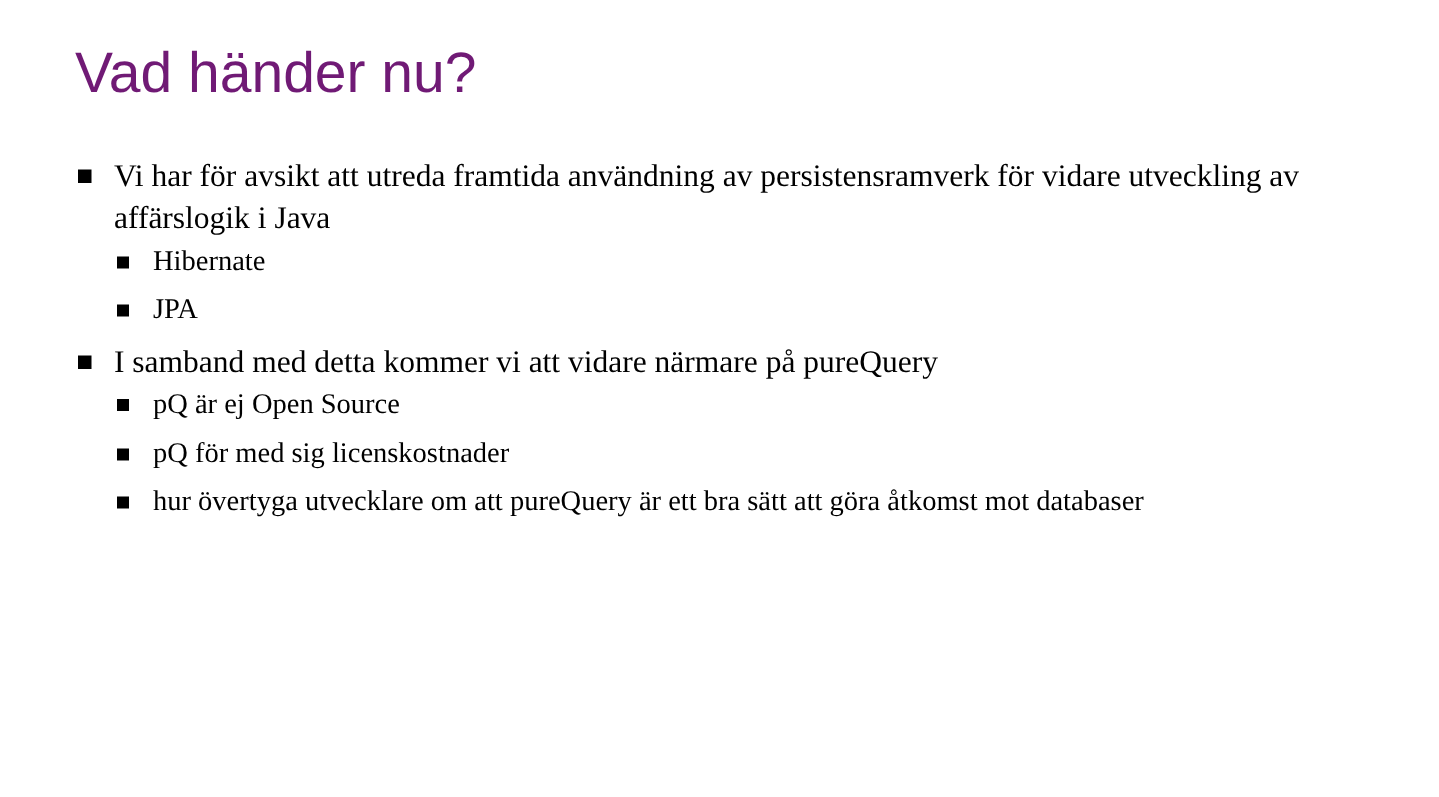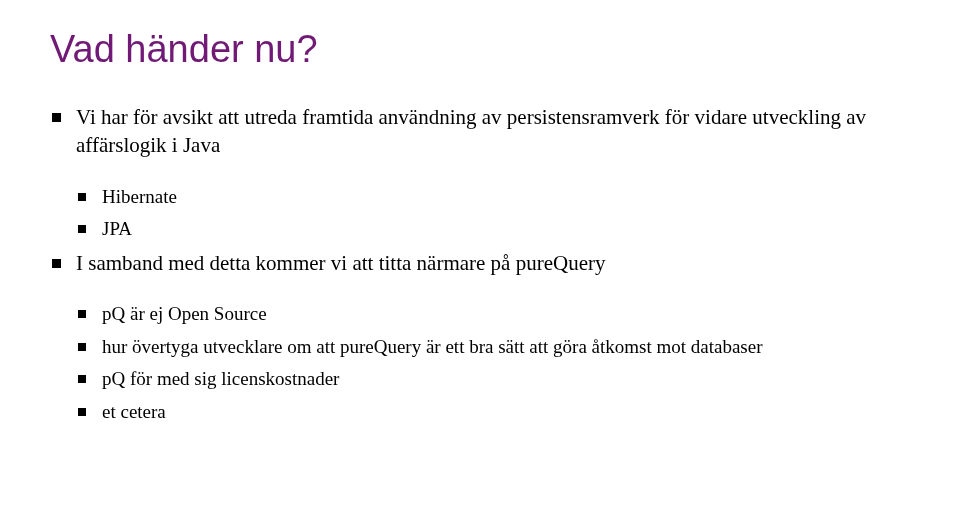--- a/index.html
+++ b/index.html
@@ -40,21 +40,21 @@
   .level1 > li::before {
     content: "";
     position: absolute;
     left: 2px;
     top: 10px;
     width: 9px;
     height: 9px;
     background: #000;
   }
   .level2 {
-    margin-top: 24px;
+    margin-top: 2px;
   }
   .level2 > li {
     position: relative;
     padding-left: 26px;
     font-size: 19px;
     line-height: 1.4;
     margin-bottom: 6px;
   }
   .level2 > li::before {
     content: "";
@@ -78,30 +78,27 @@
       <ul class="level2">
         <li>
           <span>Hibernate</span>
         </li>
         <li>
           <span>JPA</span>
         </li>
       </ul>
     </li>
     <li>
-      <span>I samband med detta kommer vi att titta närmare på pureQuery</span>
+      <span>I samband med detta kommer vi att vidare närmare på pureQuery</span>
       <ul class="level2">
         <li>
           <span>pQ är ej Open Source</span>
         </li>
         <li>
-          <span>hur övertyga utvecklare om att pureQuery är ett bra sätt att göra åtkomst mot databaser</span>
-        </li>
-        <li>
           <span>pQ för med sig licenskostnader</span>
         </li>
         <li>
-          <span>et cetera</span>
+          <span>hur övertyga utvecklare om att pureQuery är ett bra sätt att göra åtkomst mot databaser</span>
         </li>
       </ul>
     </li>
   </ul>
 </div>
 
 </body></html>

